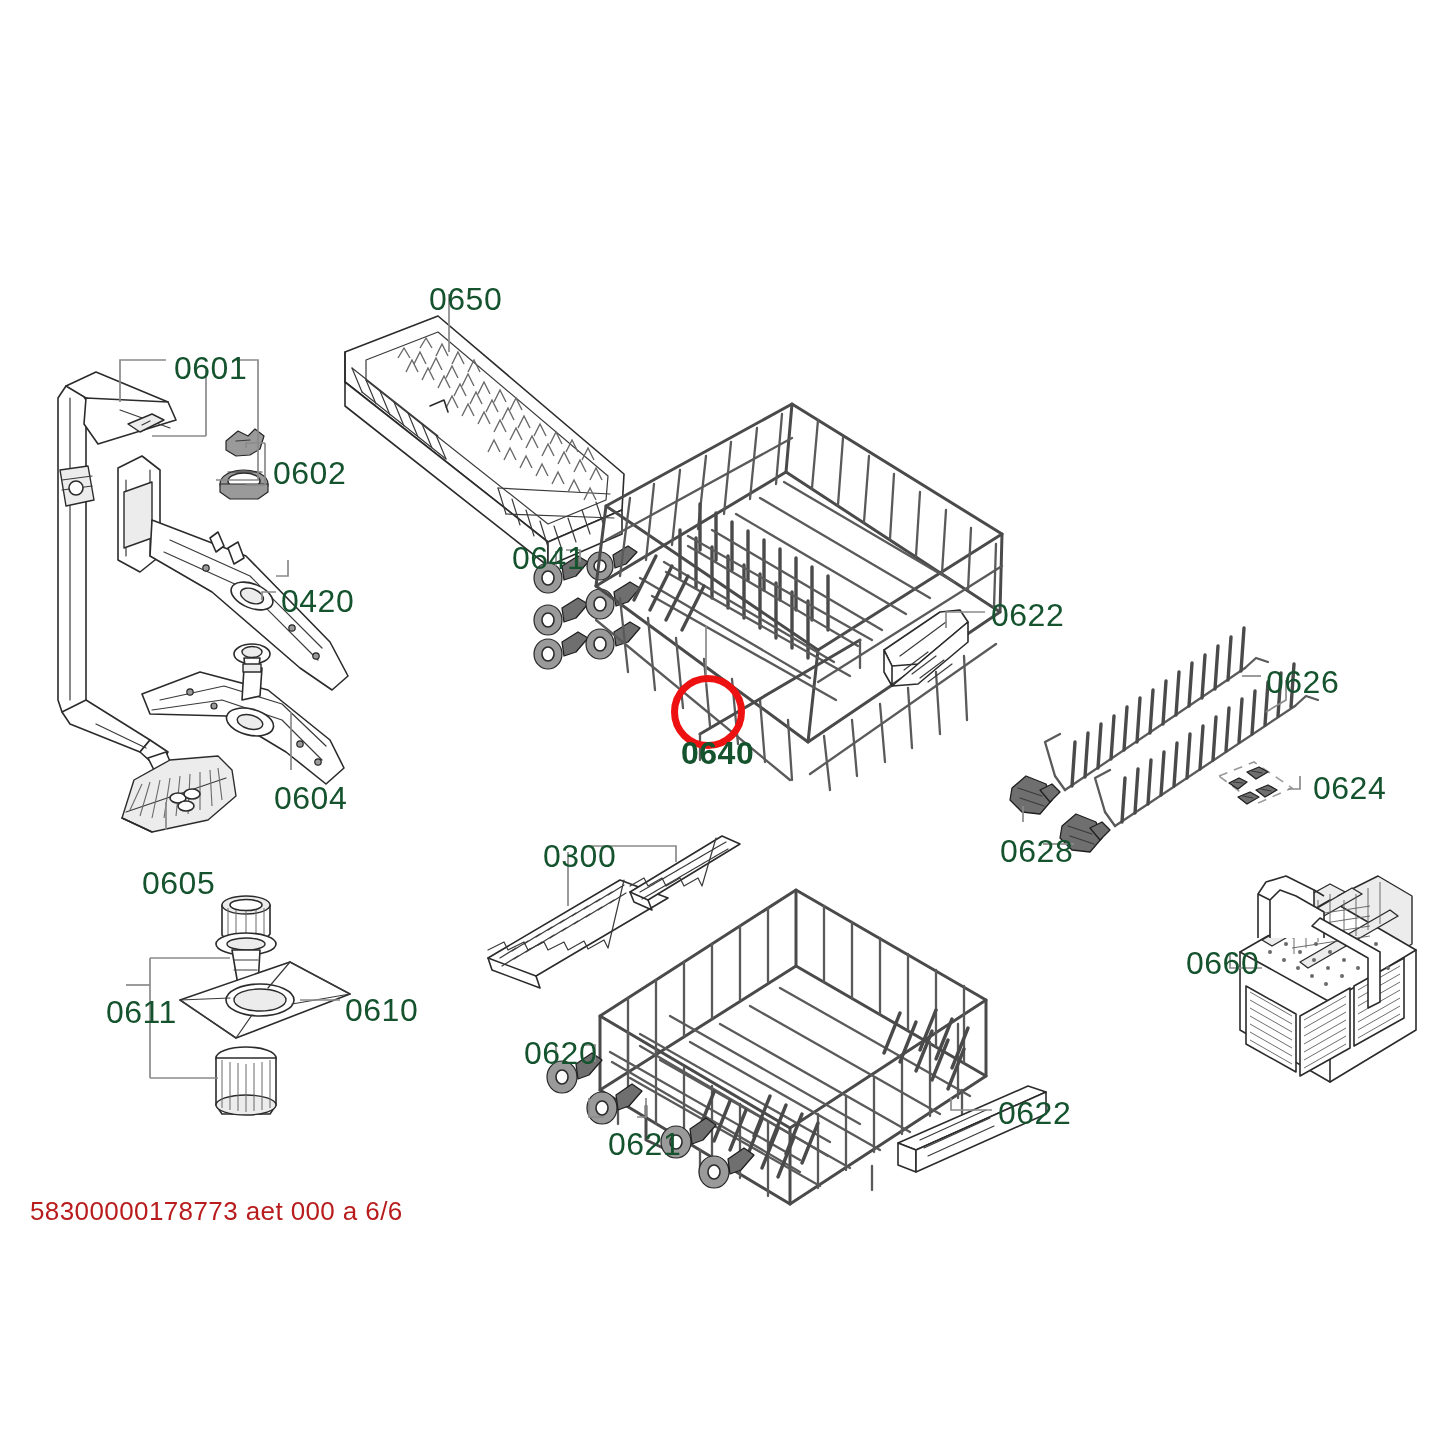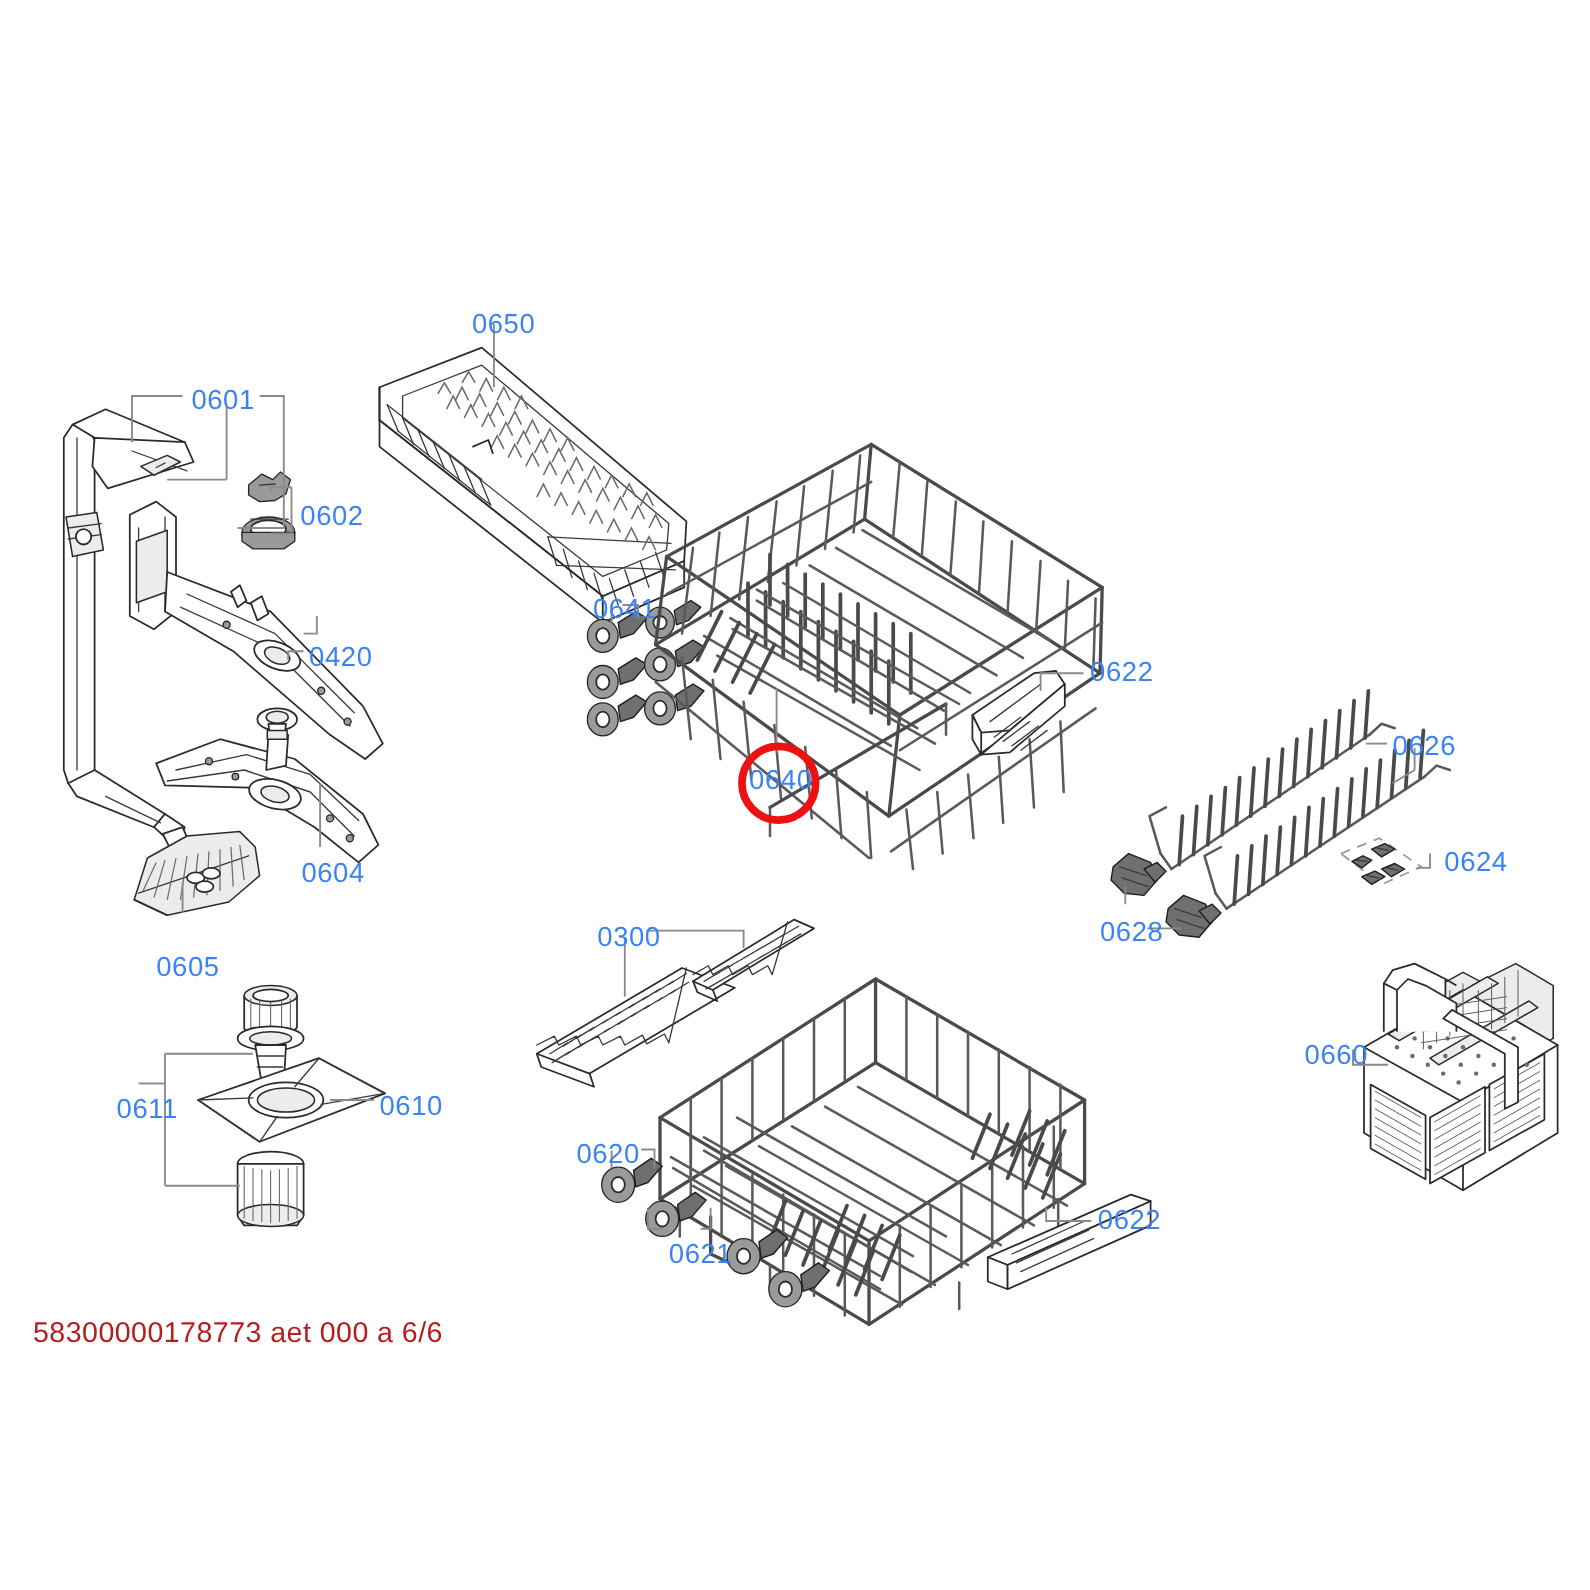--- a/index.html
+++ b/index.html
@@ -5,22 +5,22 @@
   html,body{margin:0;padding:0;background:#ffffff;}
   body{
     font-family:"Liberation Sans", sans-serif;
     width:1445px;height:1445px;overflow:hidden;position:relative;
   }
   #stage{position:relative;width:1445px;height:1445px;background:#fff;}
   svg.layer{position:absolute;left:0;top:0;width:1445px;height:1445px;}
   .lbl{
     position:absolute;
     font-family:"Liberation Sans", sans-serif;
-    font-size:25px;
-    color:#3b82f6;
+    font-size:32px;
+    color:#14532d;
     letter-spacing:0.5px;
     white-space:nowrap;
     user-select:none;
   }
   .footer{
     position:absolute;
     left:30px; top:1196px;
     font-family:"Liberation Sans", sans-serif;
     font-size:26px;
     color:#b91c1c;
@@ -756,20 +756,20 @@
   <div class="lbl" style="left:345px; top:992px;">0610</div>
   <div class="lbl" style="left:106px; top:994px;">0611</div>
   <div class="lbl" style="left:524px; top:1035px;">0620</div>
   <div class="lbl" style="left:608px; top:1126px;">0621</div>
   <div class="lbl" style="left:991px; top:597px;">0622</div>
   <div class="lbl" style="left:998px; top:1095px;">0622</div>
   <div class="lbl" style="left:1293px; top:770px;margin-left:20px;">0624</div>
   <div class="lbl" style="left:1266px; top:664px;">0626</div>
   <div class="lbl" style="left:1000px; top:833px;">0628</div>
   <div class="lbl" style="left:543px; top:838px;">0300</div>
-  <div class="lbl" style="left:681px; top:695px;">0640</div>
-  <div class="lbl" style="left:512px; top:540px;margin-left:27px;">0641</div>
+  <div class="lbl" style="left:681px; top:735px;font-weight:bold;">0640</div>
+  <div class="lbl" style="left:512px; top:540px;">0641</div>
   <div class="lbl" style="left:429px; top:281px;">0650</div>
   <div class="lbl" style="left:1186px; top:945px;text-align:right;">0660</div>
 
   <div class="footer">58300000178773 aet 000 a 6/6</div>
 
 </div>
 
 </body></html>

